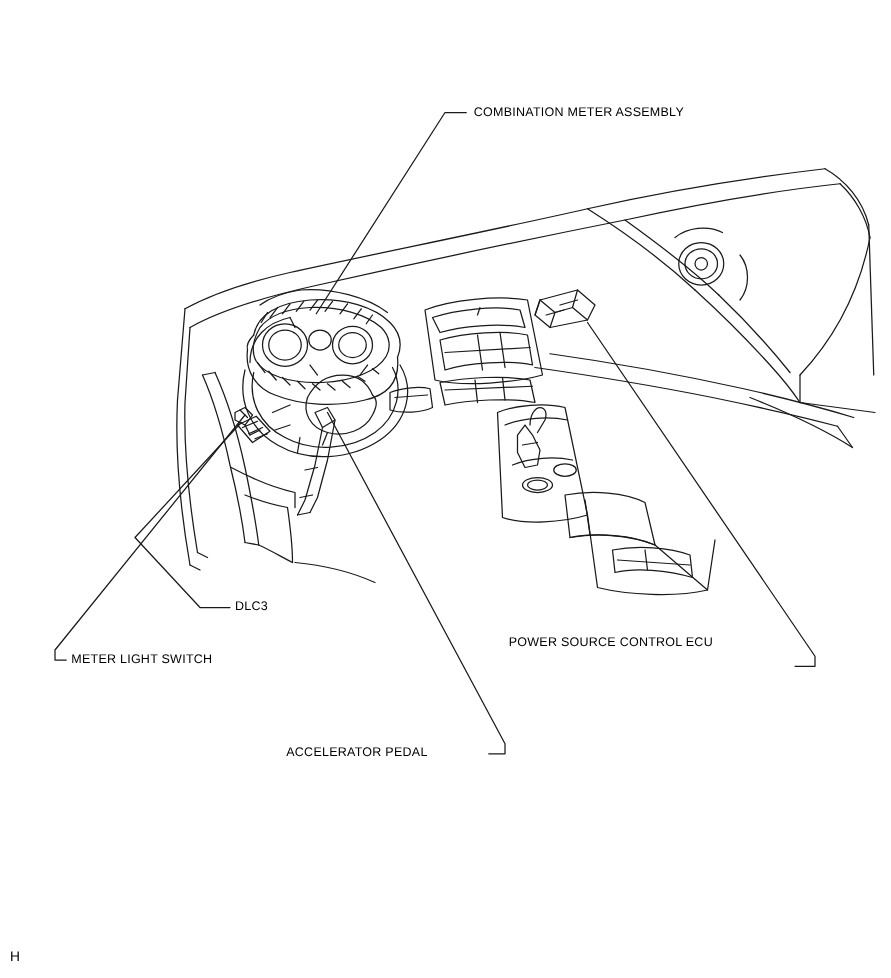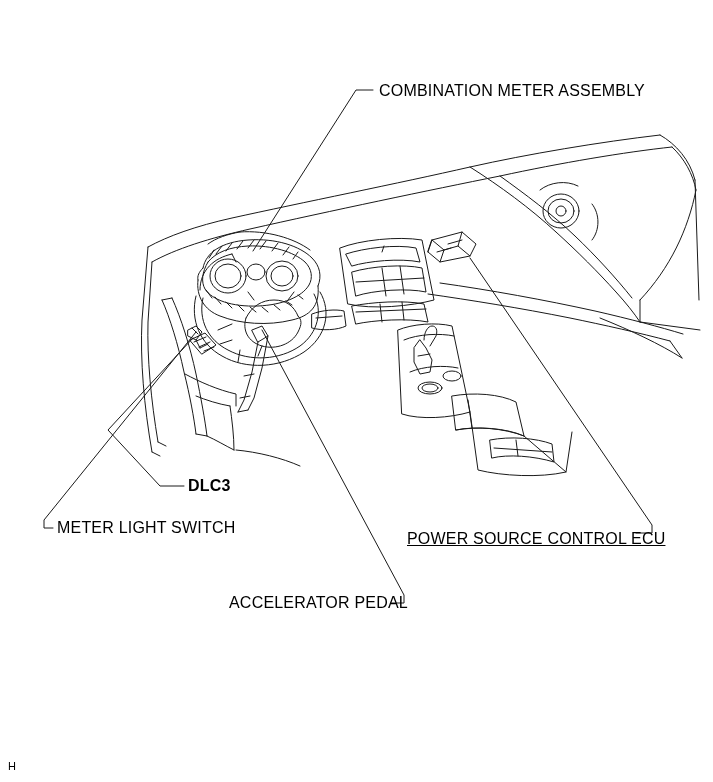--- a/index.html
+++ b/index.html
@@ -22,31 +22,31 @@
     height: 782px;
   }
   .svg-layer {
     position: absolute;
     left: 0; top: 0;
     width: 713px;
     height: 782px;
   }
   .label {
     position: absolute;
-    font-size: 16px;
+    font-size: 10px;
     line-height: 14px;
     letter-spacing: 0.2px;
     white-space: nowrap;
     color: #000;
   }
   #lbl-combination { left: 379px; top: 84px; }
-  #lbl-dlc3 { left: 188px; top: 479px; font-weight: bold; }
+  #lbl-dlc3 { left: 188px; top: 479px; }
   #lbl-stoplight { left: 57px; top: 521px; }
   #lbl-accel { left: 229px; top: 596px; text-align: right; }
-  #lbl-psce { left: 407px; top: 532px; text-decoration: underline; }
+  #lbl-psce { left: 407px; top: 508px; }
   #page-mark {
     position: absolute;
     left: 8px;
     top: 760px;
     font-size: 11px;
     line-height: 12px;
     color: #000;
   }
 </style>
 </head>

